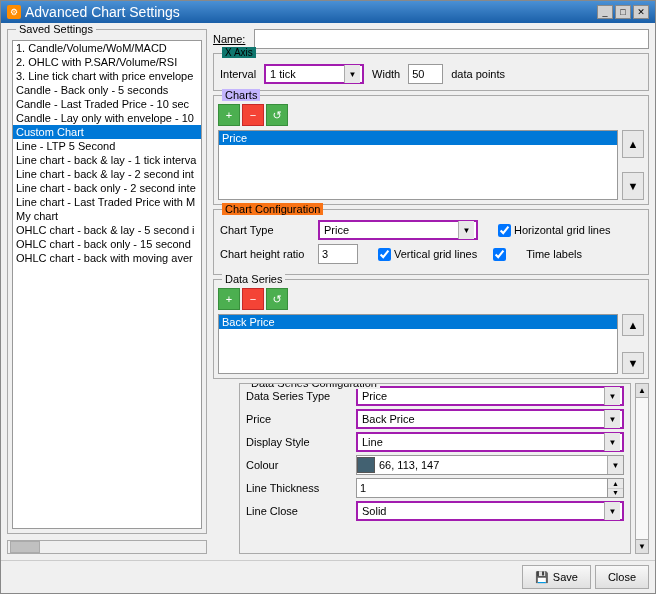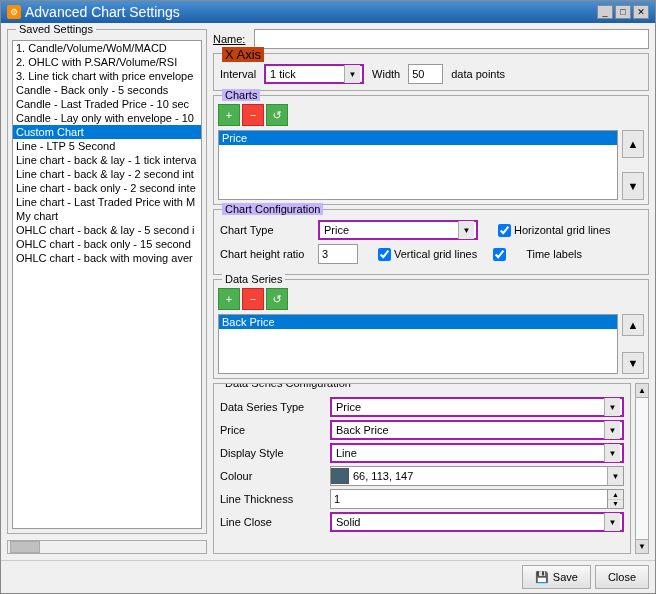--- a/index.html
+++ b/index.html
@@ -105,23 +105,23 @@
     }
     .section-group {
       border: 1px solid #aaa;
       position: relative;
       padding: 10px 6px 6px 6px;
     }
     .section-group-label {
       position: absolute;
       top: -7px;
       left: 8px;
-      background: #c2410c;
+      background: #0f766e;
       padding: 0 3px;
-      font-size: 13px;
+      font-size: 10px;
     }
     .xaxis-row {
       display: flex;
       align-items: center;
       gap: 8px;
     }
     .label-sm {
       font-size: 11px;
     }
     .dropdown {
@@ -207,21 +207,21 @@
     }
     .chart-config-section {
       border: 1px solid #aaa;
       position: relative;
       padding: 10px 6px 6px 6px;
     }
     .chart-config-label {
       position: absolute;
       top: -7px;
       left: 8px;
-      background: #c4b5fd;
+      background: #f97316;
       padding: 0 3px;
       font-size: 11px;
     }
     .config-row {
       display: flex;
       align-items: center;
       gap: 8px;
       margin-bottom: 4px;
     }
     .config-label {
@@ -553,21 +553,21 @@
             <div class="data-series-item selected">Back Price</div>
           </div>
           <div style="display:flex; flex-direction:column; justify-content:space-between; gap:2px;">
             <div class="icon-btn" style="height:22px;">▲</div>
             <div class="icon-btn" style="height:22px;">▼</div>
           </div>
         </div>
       </div>
 
       <div style="display:flex; flex:1; overflow:hidden; gap:4px;">
-        <div class="ds-config-section" style="flex:1; overflow-y:auto; position:relative; border:1px solid #aaa; padding:13px 6px 6px 6px;">
+        <div class="ds-config-section" style="flex:1; overflow-y:auto; position:relative; border:1px solid #aaa; padding:2px 6px 6px 6px;margin-left:26px;">
           <span class="ds-config-label">Data Series Configuration</span>
 
           <div class="ds-config-row">
             <span class="ds-config-key">Data Series Type</span>
             <div class="ds-config-value">
               <div class="dropdown ds-dropdown">
                 <span>Price</span>
                 <div class="dropdown-arrow">▼</div>
               </div>
             </div>

